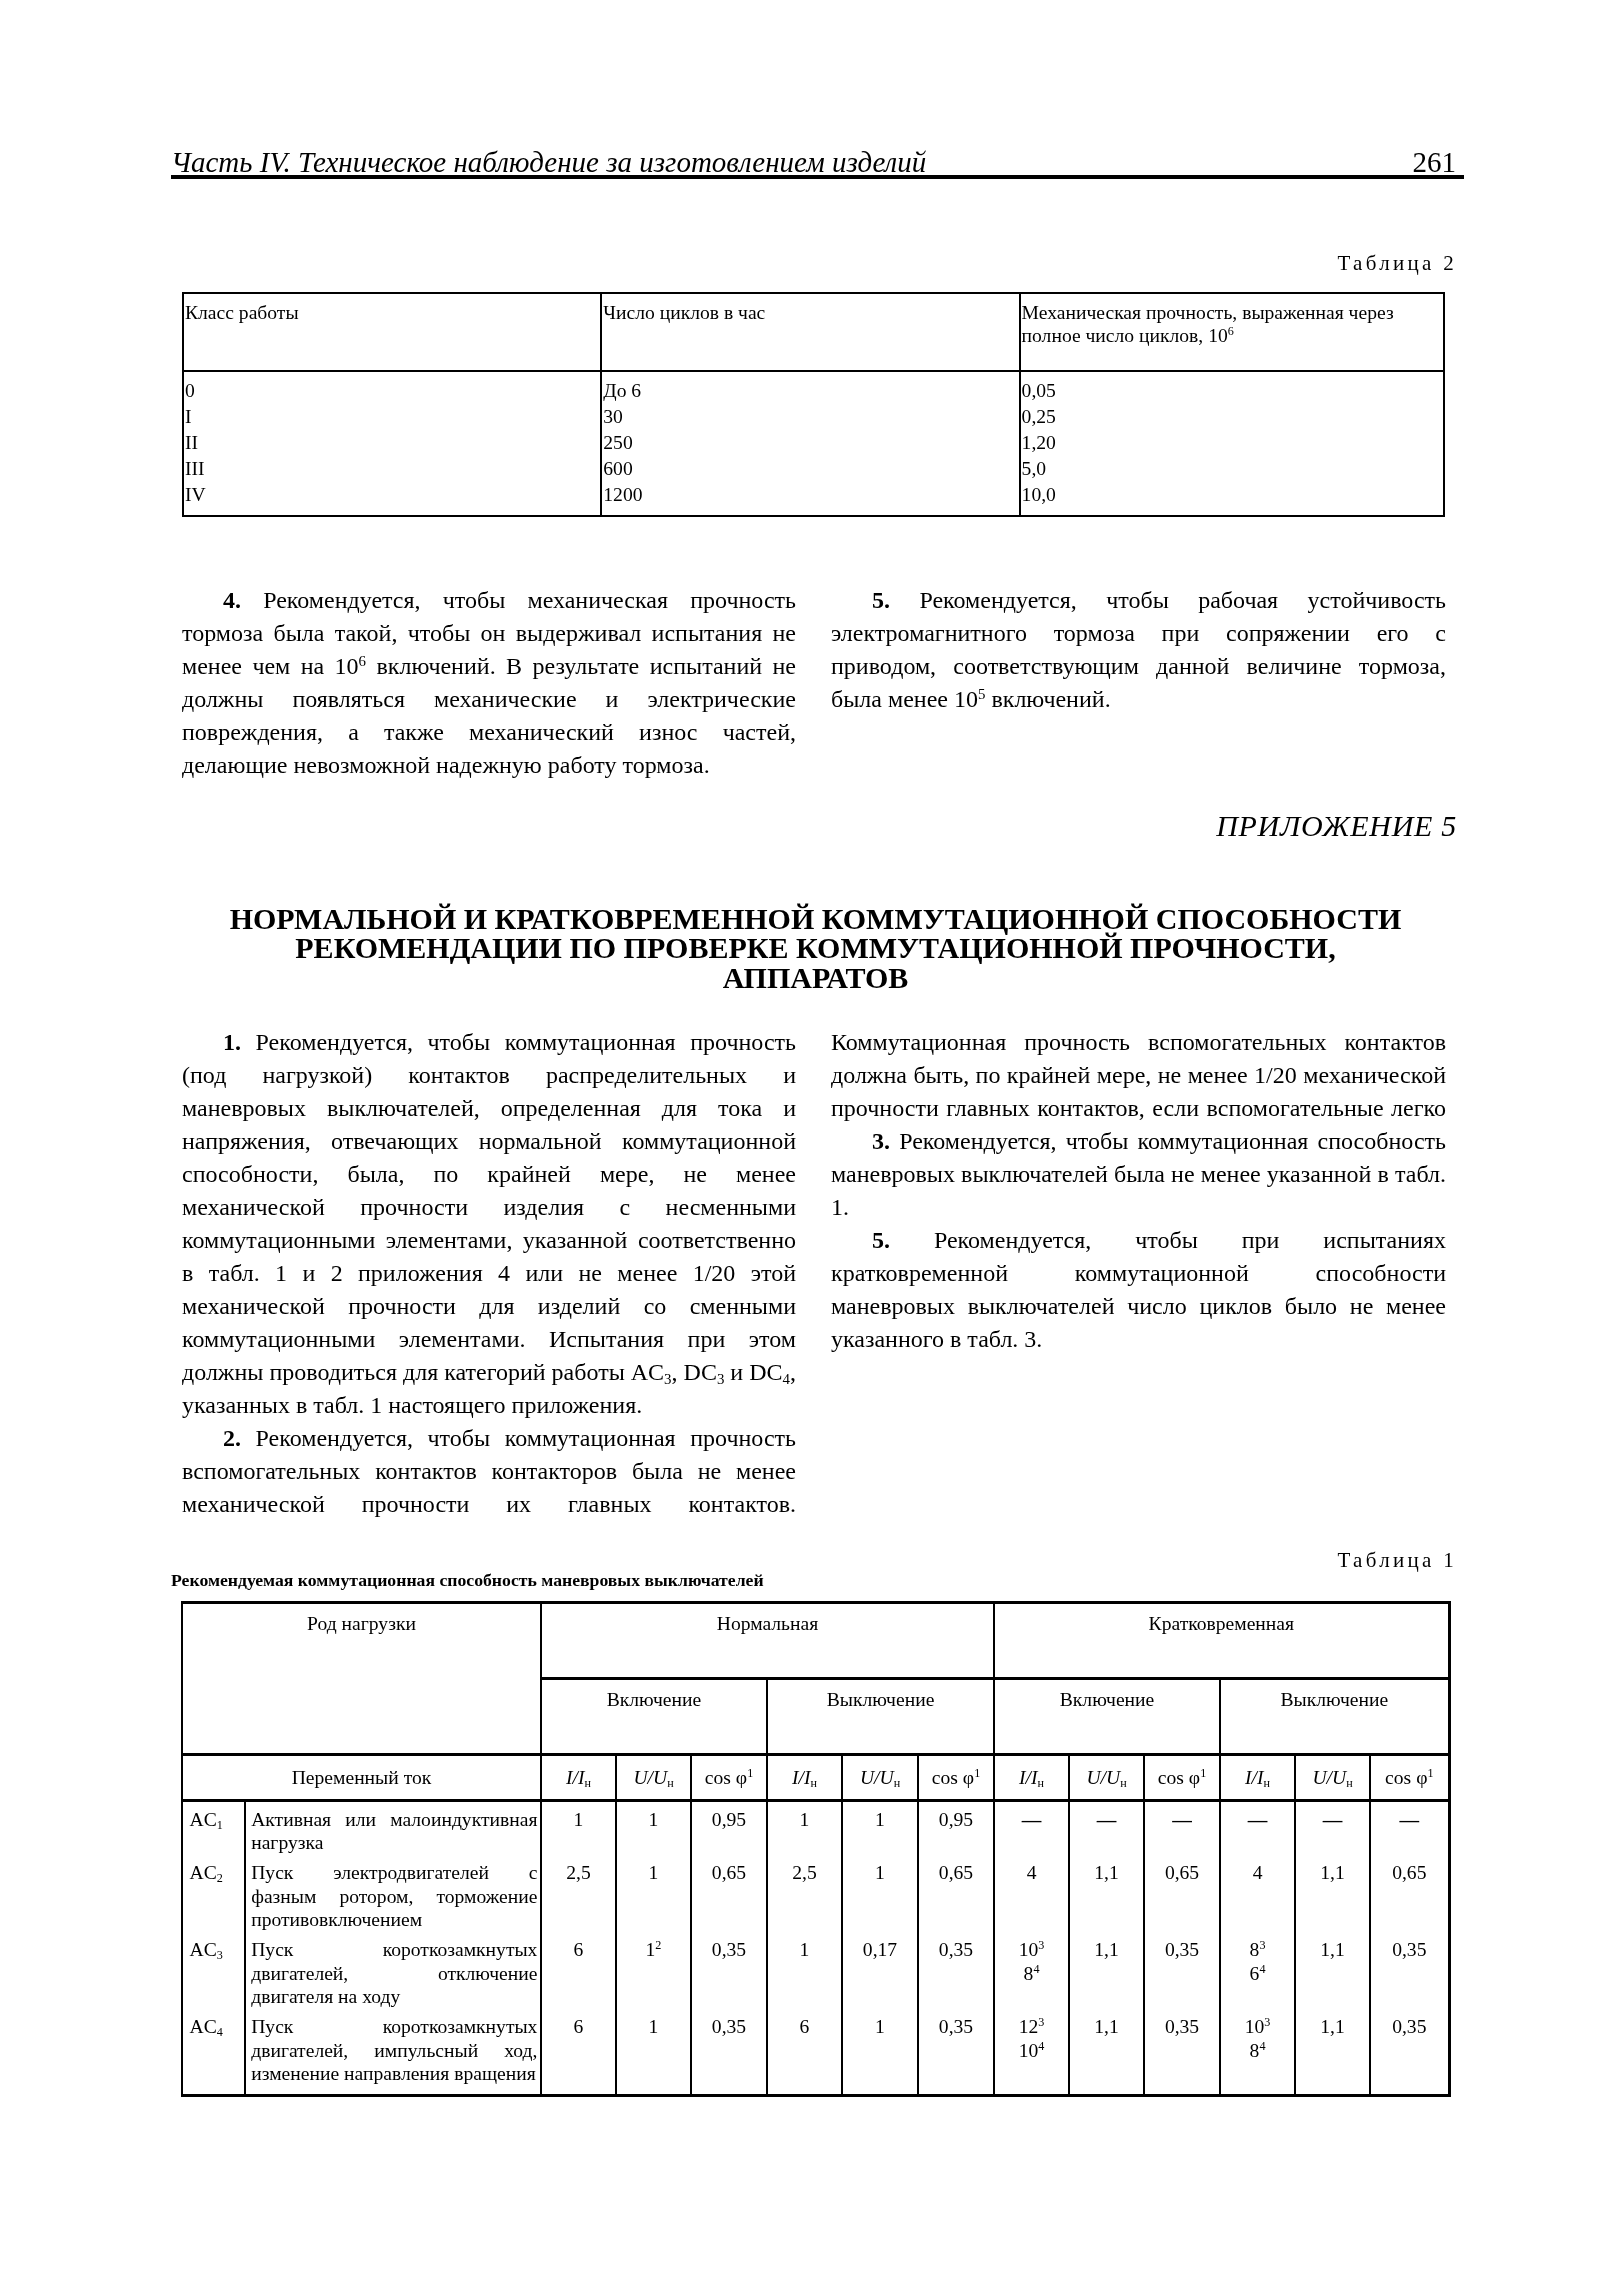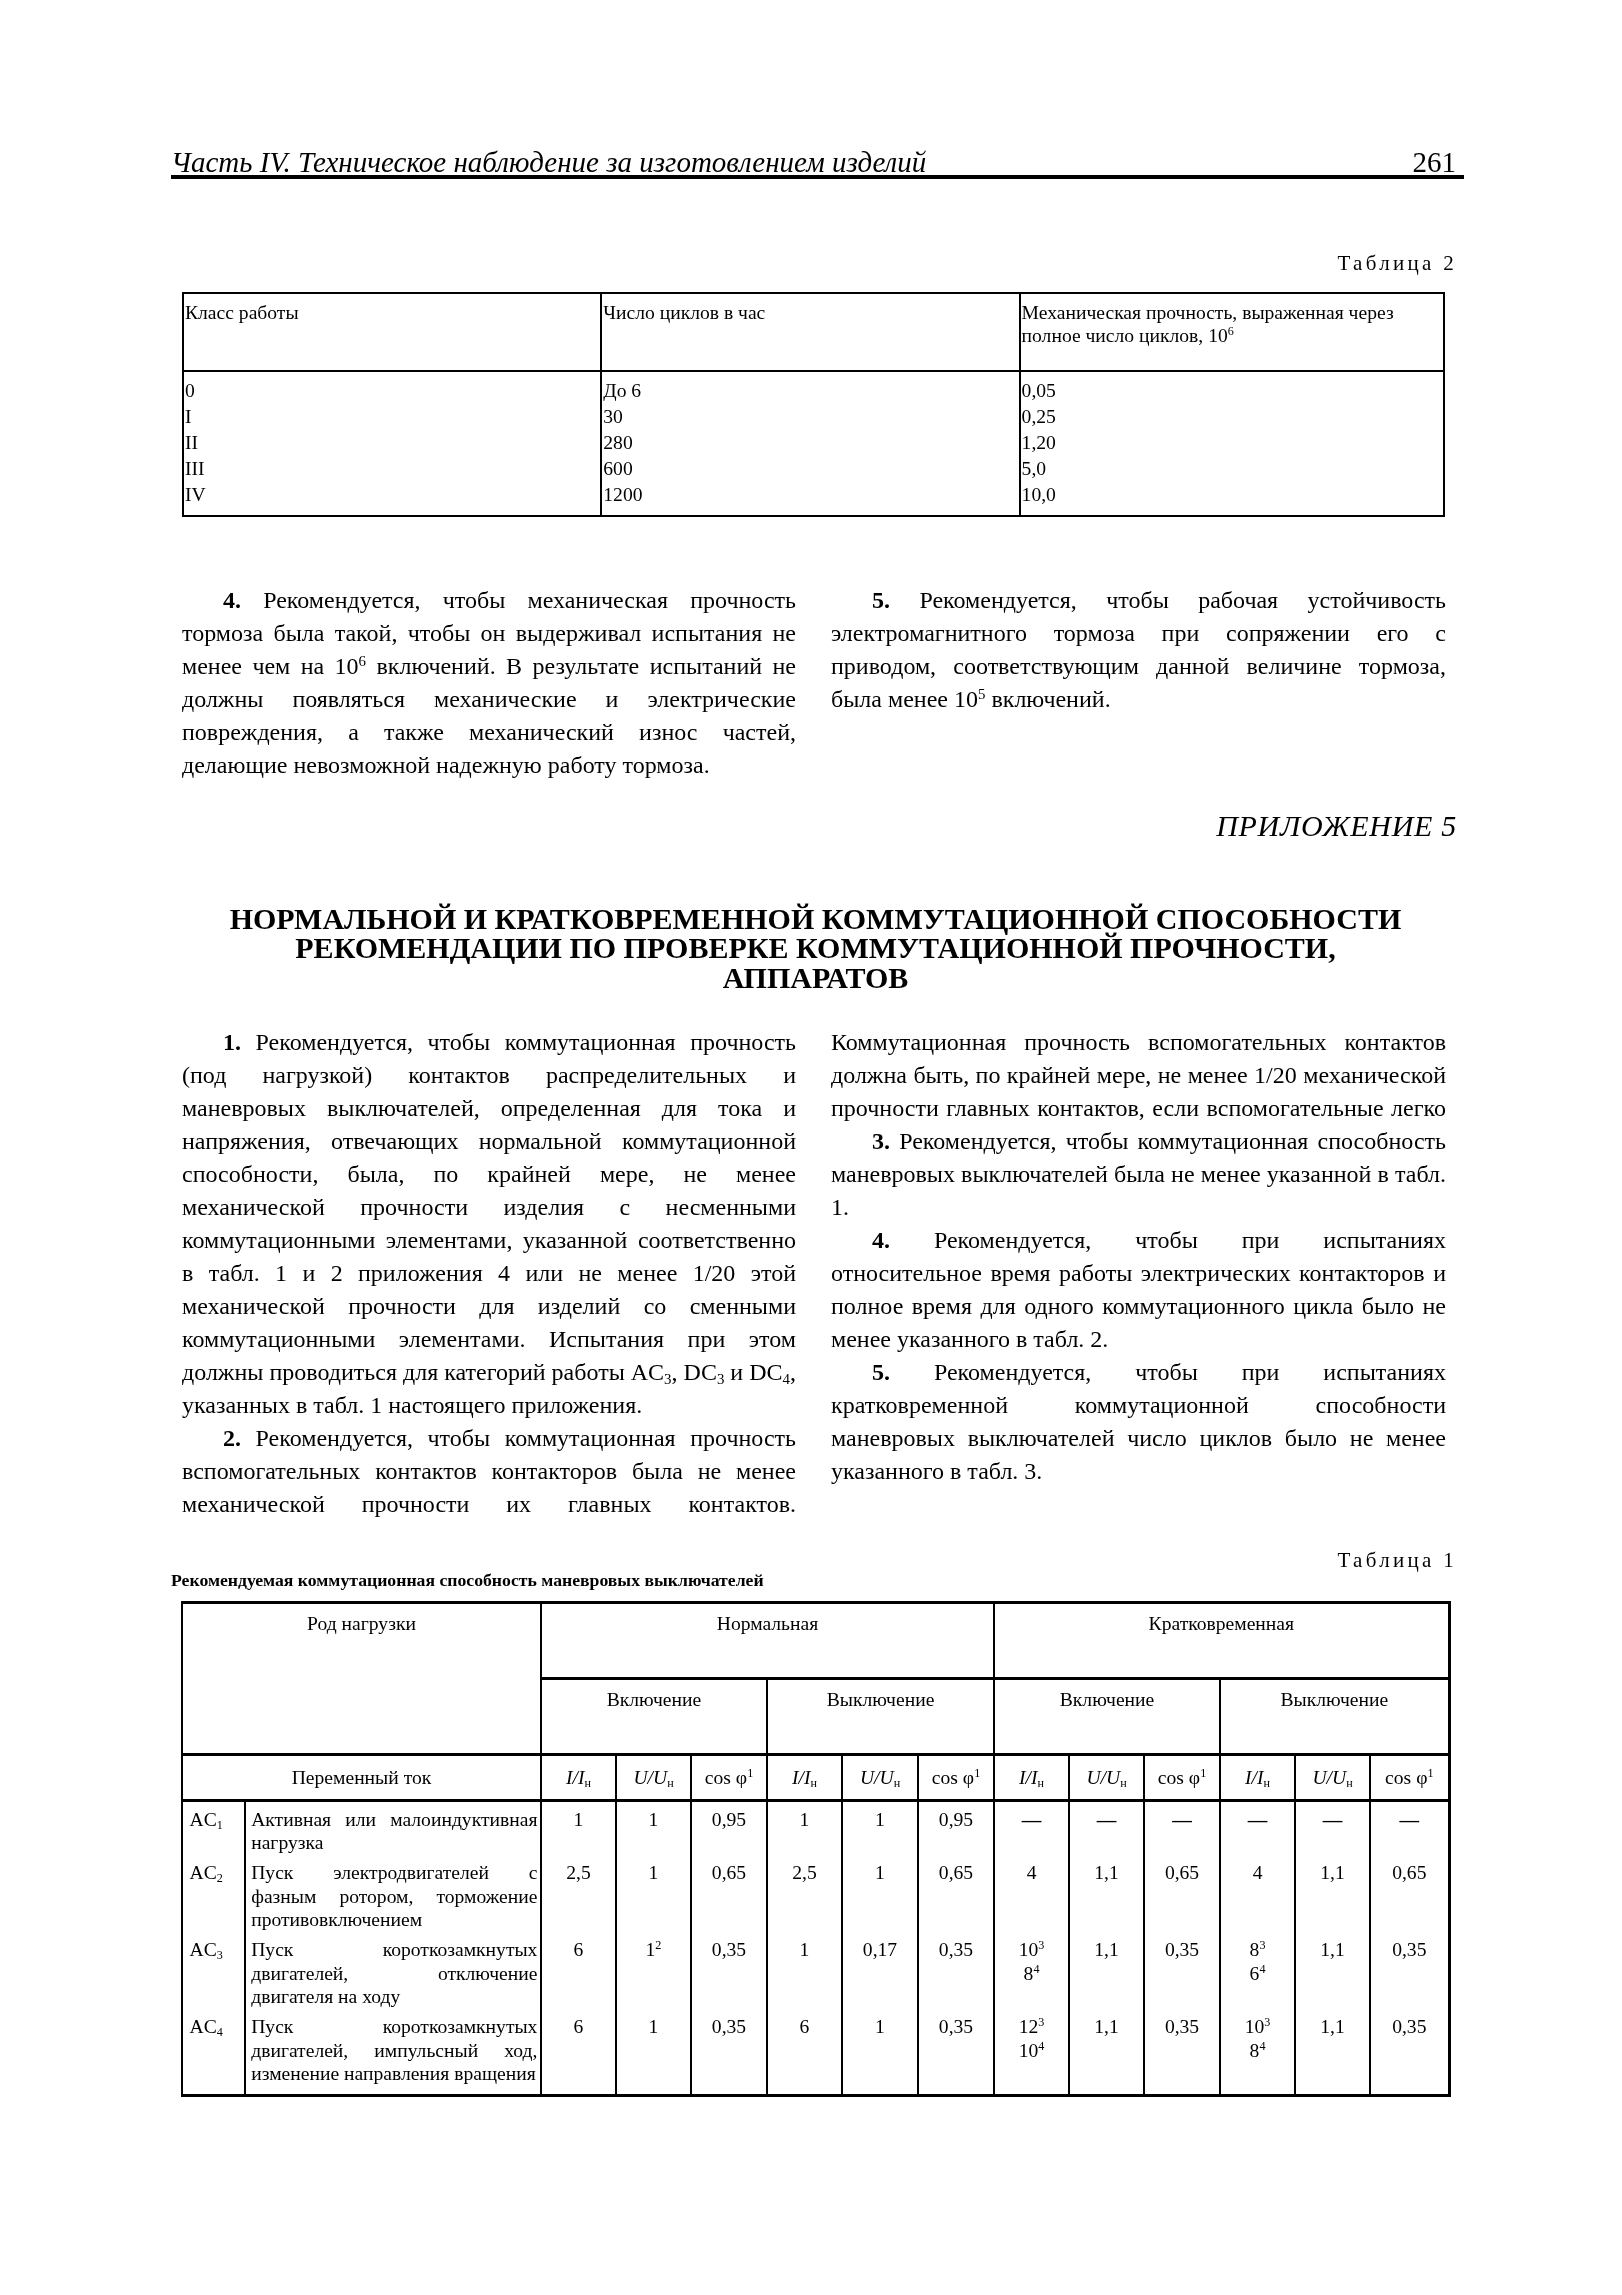--- a/index.html
+++ b/index.html
@@ -78,21 +78,21 @@
       <td>
         <div>0</div>
         <div>I</div>
         <div>II</div>
         <div>III</div>
         <div>IV</div>
       </td>
       <td>
         <div>До 6</div>
         <div>30</div>
-        <div>280</div>
+        <div>250</div>
         <div>600</div>
         <div>1200</div>
       </td>
       <td>
         <div>0,05</div>
         <div>0,25</div>
         <div>1,20</div>
         <div>5,0</div>
         <div>10,0</div>
       </td>
@@ -117,21 +117,20 @@
 <div class="abs col-text" style="left:182px; top:1026px; width:614px;">
   <p><b>1.</b><span> Рекомендуется, чтобы коммутационная прочность (под нагрузкой) контактов распределительных и маневровых выключателей, определенная для тока и напряжения, отвечающих нормальной коммутационной способности, была, по крайней мере, не менее механической прочности изделия с несменными коммутационными элементами, указанной соответственно в табл. 1 и 2 приложения 4 или не менее 1/20 этой механической прочности для изделий со сменными коммутационными элементами. Испытания при этом должны проводиться для категорий работы AC</span><sub>3</sub><span>, DC</span><sub>3</sub><span> и DC</span><sub>4</sub><span>, указанных в табл. 1 настоящего приложения.</span></p>
   <p style="height:99px; overflow:hidden;"><b>2.</b><span> Рекомендуется, чтобы коммутационная прочность вспомогательных контактов контакторов была не менее механической прочности их главных контактов. Коммутационная прочность вспомогательных контактов должна быть, по крайней мере, не менее 1/20 механической прочности главных контактов, если вспомогательные легко заменяемы.</span></p>
 </div>
 
 <div class="abs col-text" style="left:831px; top:1026px; width:615px;">
   <p style="text-indent:0; height:99px; overflow:hidden; position:relative;">
       <span style="display:block; margin-top:-99px;"><span> Рекомендуется, чтобы коммутационная прочность вспомогательных контактов контакторов была не менее механической прочности их главных контактов. Коммутационная прочность вспомогательных контактов должна быть, по крайней мере, не менее 1/20 механической прочности главных контактов, если вспомогательные легко заменяемы.</span></span>
     </p>
   <p><b>3.</b><span> Рекомендуется, чтобы коммутационная способность маневровых выключателей была не менее указанной в табл. 1.</span></p>
-  <p><b>4.</b><span> Рекомендуется, чтобы при испытаниях относительное время работы электрических контакторов и полное время для одного коммутационного цикла было не менее указанного в табл. 2.</span></p>
   <p><b>5.</b><span> Рекомендуется, чтобы при испытаниях кратковременной коммутационной способности маневровых выключателей число циклов было не менее указанного в табл. 3.</span></p>
 </div>
 
 <div class="abs tbl-caption" style="right:165px; top:1548px;">Таблица 1</div>
 <div class="abs t1-caption-title">Рекомендуемая коммутационная способность маневровых выключателей</div>
 
 <table class="abs t1">
   <colgroup>
     <col style="width:63px">
       <col style="width:296px">

